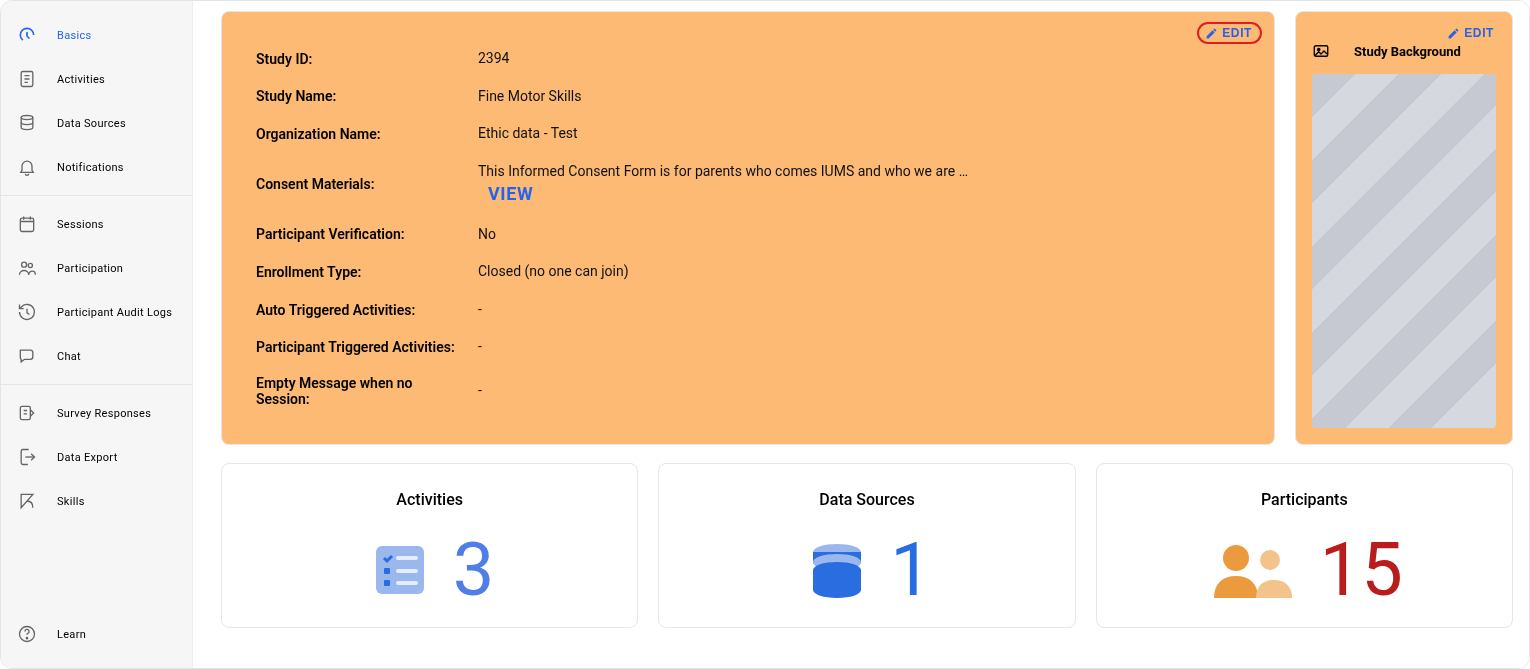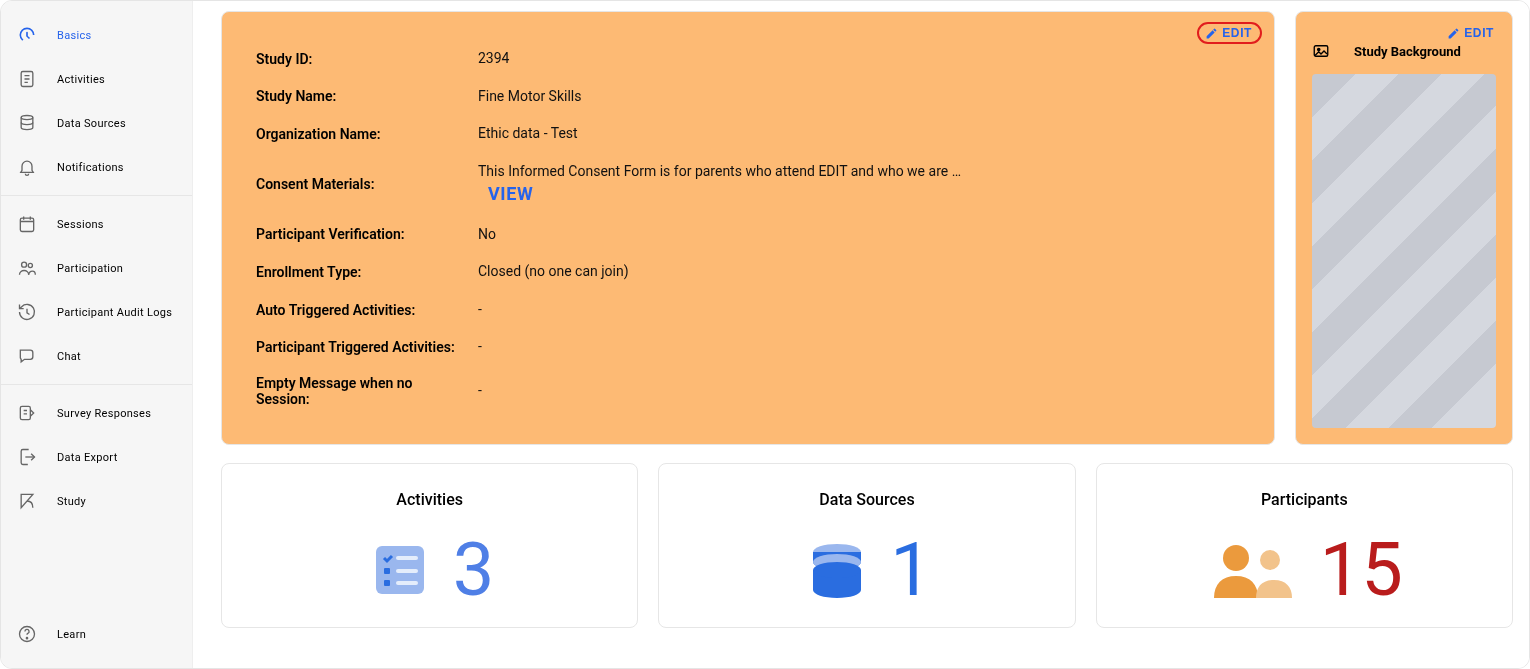--- a/index.html
+++ b/index.html
@@ -300,21 +300,21 @@
       <span class="sb-label">Data Export</span>
     </div>
 
     <div class="sidebar-item">
       <span class="sb-icon">
         <svg viewBox="0 0 24 24" width="20" height="20" fill="none" stroke="currentColor" stroke-width="1.6">
             <path d="M5 4h14L5 20z"></path>
             <path d="M12 12c5 0 7 4 7 8"></path>
           </svg>
       </span>
-      <span class="sb-label">Study</span>
+      <span class="sb-label">Skills</span>
     </div>
 
     <div class="sidebar-footer">
       <div class="sidebar-item">
         <span class="sb-icon">
           <svg viewBox="0 0 24 24" width="20" height="20" fill="none" stroke="currentColor" stroke-width="1.6">
               <circle cx="12" cy="12" r="9"></circle>
               <path d="M9.5 9a2.5 2.5 0 1 1 3.5 2.3c-.9.5-1 1-1 1.7"></path>
               <circle cx="12" cy="17" r="0.8" fill="currentColor"></circle>
             </svg>
@@ -346,21 +346,21 @@
           <div class="field-label">Study Name:</div>
           <div class="field-value">Fine Motor Skills</div>
         </div>
         <div class="field-row">
           <div class="field-label">Organization Name:</div>
           <div class="field-value">Ethic data - Test</div>
         </div>
         <div class="field-row">
           <div class="field-label">Consent Materials:</div>
           <div class="field-value">
-            <span>This Informed Consent Form is for parents who attend EDIT and who we are …</span>
+            <span>This Informed Consent Form is for parents who comes IUMS and who we are …</span>
             <a class="view-link">VIEW</a>
           </div>
         </div>
         <div class="field-row">
           <div class="field-label">Participant Verification:</div>
           <div class="field-value">No</div>
         </div>
         <div class="field-row">
           <div class="field-label">Enrollment Type:</div>
           <div class="field-value">Closed (no one can join)</div>

